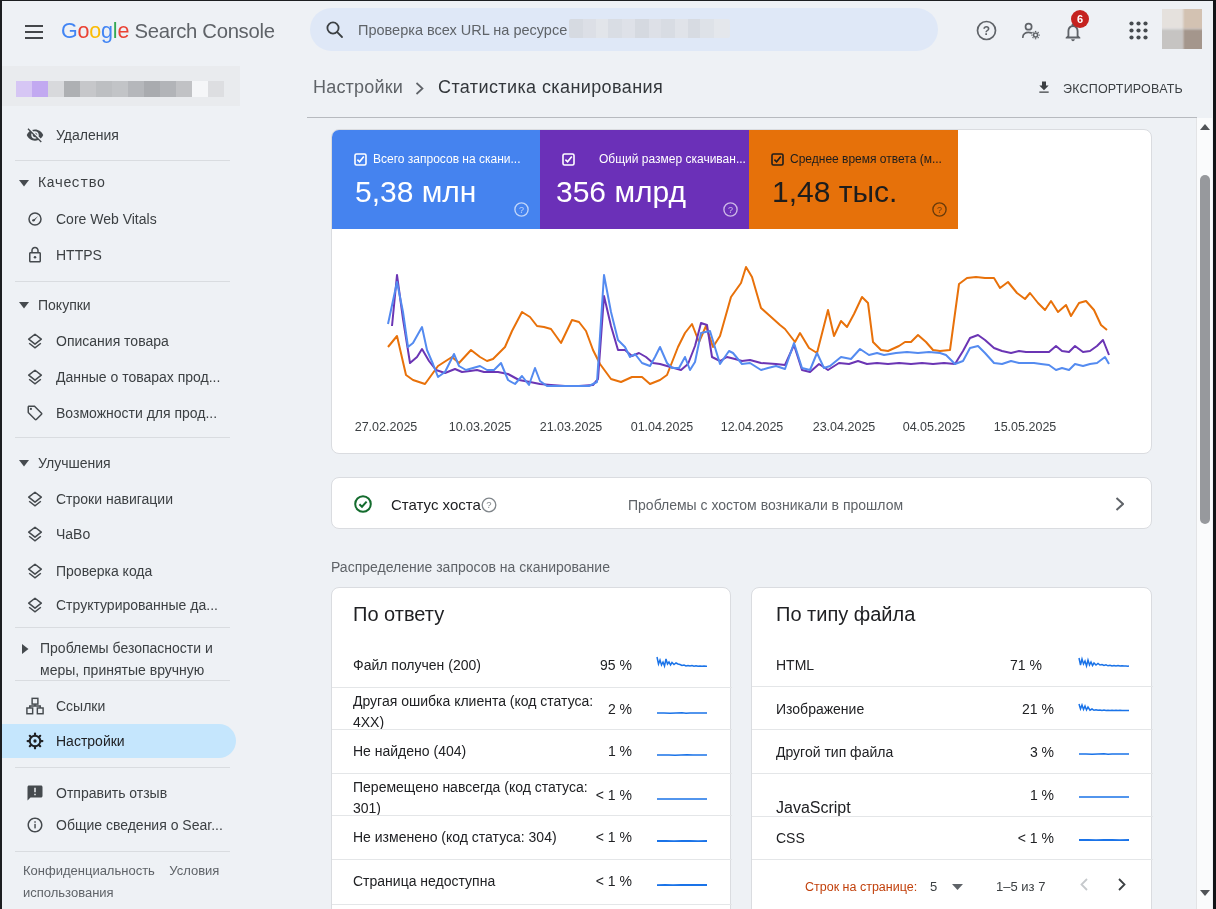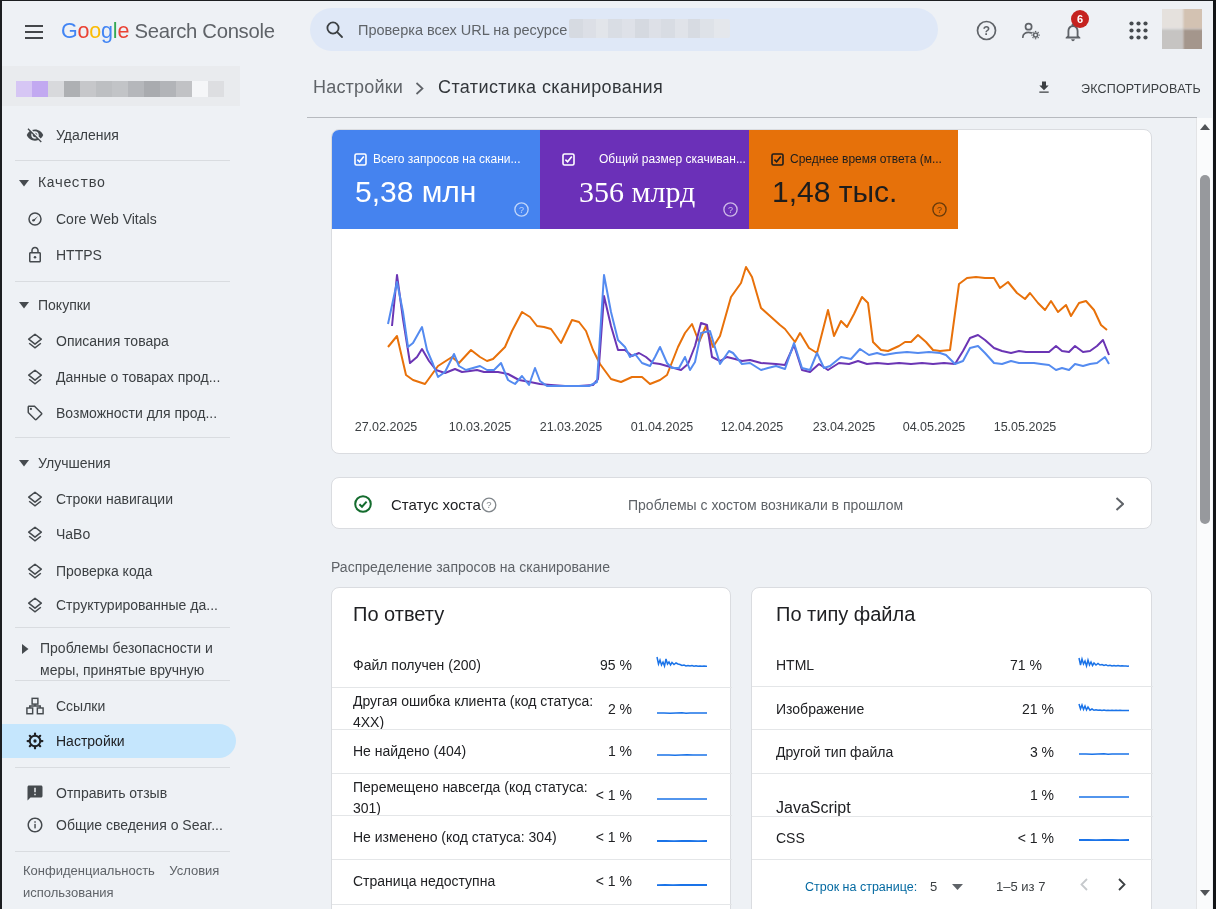--- a/index.html
+++ b/index.html
@@ -256,21 +256,21 @@
 
 <div class="abs" style="left:313px;top:77px;font-size:18px;letter-spacing:0.2px;color:#5f6368;">Настройки</div>
 <svg class="abs" style="left:415px;top:82px;" width="9" height="13" viewBox="0 0 9 13">
     <path d="M1.5 1 L7.5 6.5 L1.5 12" fill="none" stroke="#5f6368" stroke-width="1.7"></path>
   </svg>
 <div class="abs" style="left:438px;top:77px;font-size:18px;letter-spacing:0.4px;color:#33373b;">Статистика сканирования</div>
 
 <svg class="abs" style="left:1036px;top:79px;" width="16" height="17" viewBox="0 0 24 24">
     <path d="M19 9h-4V3H9v6H5l7 7 7-7zm-14 9v2h14v-2H5z" fill="#3c4043"></path>
   </svg>
-<div class="abs" style="left:1063px;top:81.5px;font-size:12.5px;letter-spacing:0.2px;color:#3c4043;margin-left:18px;">ЭКСПОРТИРОВАТЬ</div>
+<div class="abs" style="left:1063px;top:81.5px;font-size:12.5px;letter-spacing:0.2px;color:#3c4043;">ЭКСПОРТИРОВАТЬ</div>
 
 <div class="abs" style="left:307px;top:117px;width:890px;height:1px;background:#b7babf;"></div>
 
 <div class="card abs" style="left:331px;top:129px;width:821px;height:325px;overflow:hidden;">
   <div id="tiles" style="position:absolute;left:0;top:0;width:819px;height:99px;display:flex;">
     <div style="width:208px;background:#4583ef;position:relative;color:#fff;">
       <svg style="position:absolute;left:22px;top:23px;" width="13" height="13" viewBox="0 0 13 13">
           <rect x="1" y="1" width="11" height="11" rx="1.5" fill="none" stroke="#fff" stroke-width="1.6"></rect>
           <path d="M3.4 6.6 L5.6 8.8 L9.8 3.4" fill="none" stroke="#fff" stroke-width="1.6"></path>
         </svg>
@@ -280,21 +280,21 @@
           <circle cx="7.5" cy="7.5" r="6.6" fill="none" stroke="rgba(255,255,255,.65)" stroke-width="1.4"></circle>
           <text x="7.5" y="10.8" font-size="9" fill="rgba(255,255,255,.65)" text-anchor="middle" font-family="Liberation Sans">?</text>
         </svg>
     </div>
     <div style="width:209px;background:#6b30b8;position:relative;color:#fff;">
       <svg style="position:absolute;left:22px;top:23px;" width="13" height="13" viewBox="0 0 13 13">
           <rect x="1" y="1" width="11" height="11" rx="1.5" fill="none" stroke="#fff" stroke-width="1.6"></rect>
           <path d="M3.4 6.6 L5.6 8.8 L9.8 3.4" fill="none" stroke="#fff" stroke-width="1.6"></path>
         </svg>
       <div style="position:absolute;left:41px;top:22px;font-size:12px;margin-left:18px;">Общий размер скачиван...</div>
-      <div style="position:absolute;left:39px;top:45px;font-size:30px;font-family:Liberation Serif, serif;">356 млрд</div>
+      <div style="position:absolute;left:16px;top:45px;font-size:30px;">356 млрд</div>
       <svg style="position:absolute;left:183px;top:72px;" width="15" height="15" viewBox="0 0 15 15">
           <circle cx="7.5" cy="7.5" r="6.6" fill="none" stroke="rgba(255,255,255,.65)" stroke-width="1.4"></circle>
           <text x="7.5" y="10.8" font-size="9" fill="rgba(255,255,255,.65)" text-anchor="middle" font-family="Liberation Sans">?</text>
         </svg>
     </div>
     <div style="width:209px;background:#e6710a;position:relative;color:#1d1d1d;">
       <svg style="position:absolute;left:22px;top:23px;" width="13" height="13" viewBox="0 0 13 13">
           <rect x="1" y="1" width="11" height="11" rx="1.5" fill="none" stroke="#1d1d1d" stroke-width="1.6"></rect>
           <path d="M3.4 6.6 L5.6 8.8 L9.8 3.4" fill="none" stroke="#1d1d1d" stroke-width="1.6"></path>
         </svg>
@@ -405,21 +405,21 @@
   <svg class="abs" style="left:326px;top:194px;" width="52" height="22" viewBox="0 0 52 22">
       <polyline fill="none" stroke="#1a73e8" stroke-width="1.5" points="1,15 9,15.1 17,15 25,14.9 33,15.1 41,15 51,15"></polyline>
     </svg>
   <div class="abs" style="left:0;top:228px;width:401px;height:1px;background:#e4e6e8;"></div>
   <div class="abs" style="left:24px;top:242px;font-size:14px;color:#202124;">CSS</div>
   <div class="abs" style="left:258px;top:242px;width:44px;font-size:14px;color:#202124;text-align:right;">&lt; 1 %</div>
   <svg class="abs" style="left:326px;top:237px;" width="52" height="22" viewBox="0 0 52 22">
       <polyline fill="none" stroke="#1a73e8" stroke-width="1.8" points="1,15 10,15 18,15.2 26,15 34,14.8 42,15.1 51,15"></polyline>
     </svg>
   <div class="abs" style="left:0;top:271px;width:401px;height:1px;background:#e4e6e8;"></div>
-  <div class="abs" style="left:53px;top:292px;font-size:12.5px;color:#0369a1;">Строк на странице:</div>
+  <div class="abs" style="left:53px;top:292px;font-size:12.5px;color:#c2410c;">Строк на странице:</div>
   <div class="abs" style="left:178px;top:291px;font-size:13px;color:#3c4043;">5</div>
   <svg class="abs" style="left:200px;top:296px;" width="11" height="6" viewBox="0 0 11 6">
       <path d="M0 0 L11 0 L5.5 6 Z" fill="#5f6368"></path>
     </svg>
   <div class="abs" style="left:244px;top:291px;font-size:13px;color:#3c4043;">1–5 из 7</div>
   <svg class="abs" style="left:328px;top:290px;" width="8" height="13" viewBox="0 0 8 13">
       <path d="M7 1 L1.5 6.5 L7 12" fill="none" stroke="#c6c9cc" stroke-width="1.8"></path>
     </svg>
   <svg class="abs" style="left:366px;top:290px;" width="8" height="13" viewBox="0 0 8 13">
       <path d="M1 1 L6.5 6.5 L1 12" fill="none" stroke="#3c4043" stroke-width="1.8"></path>

